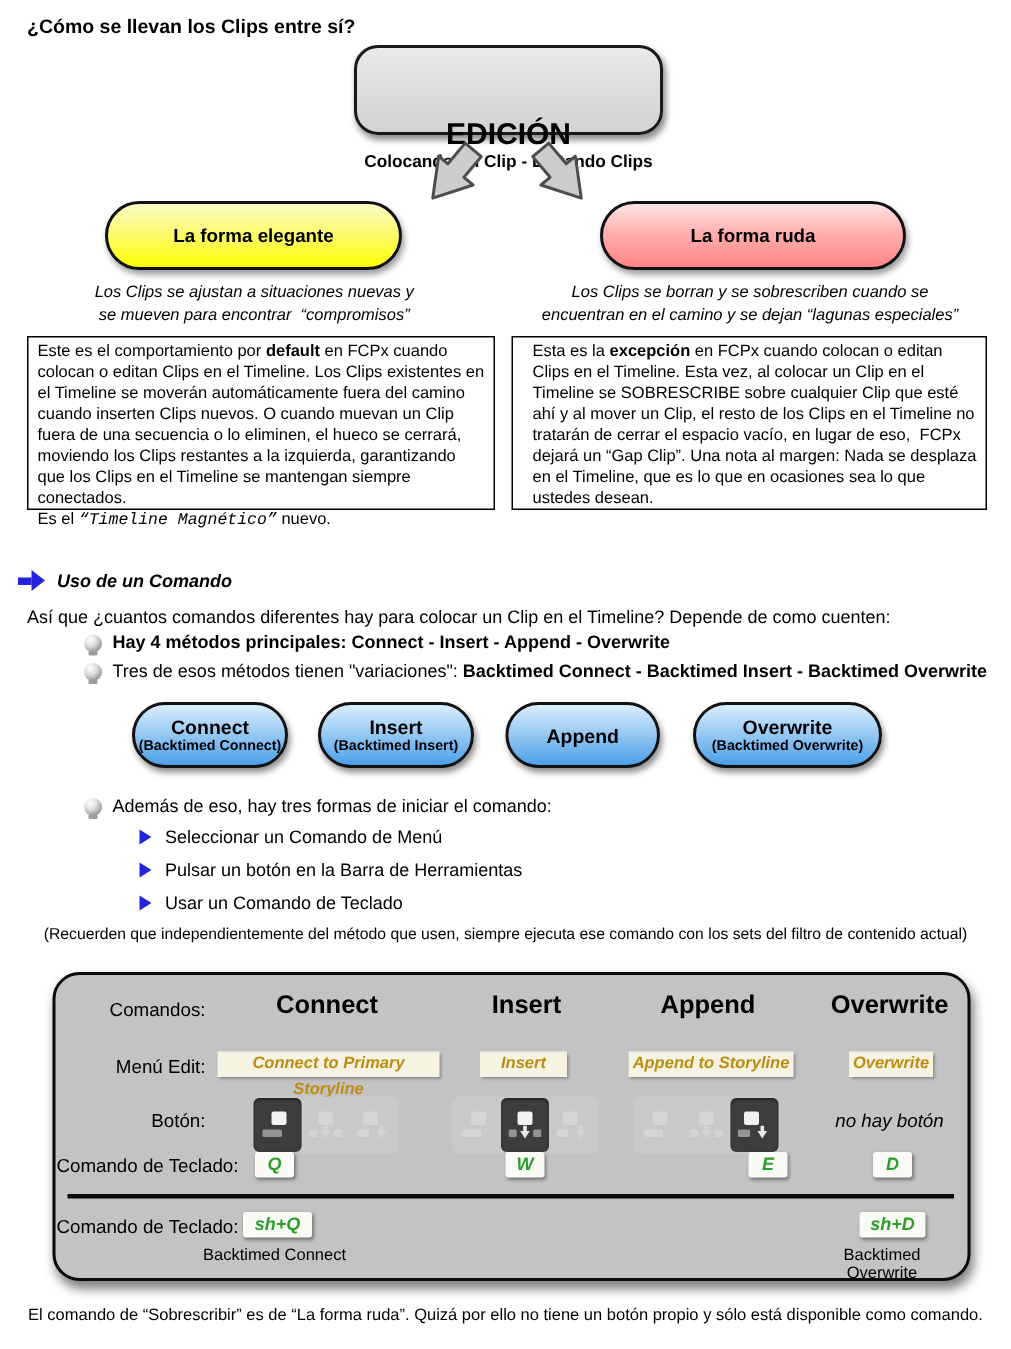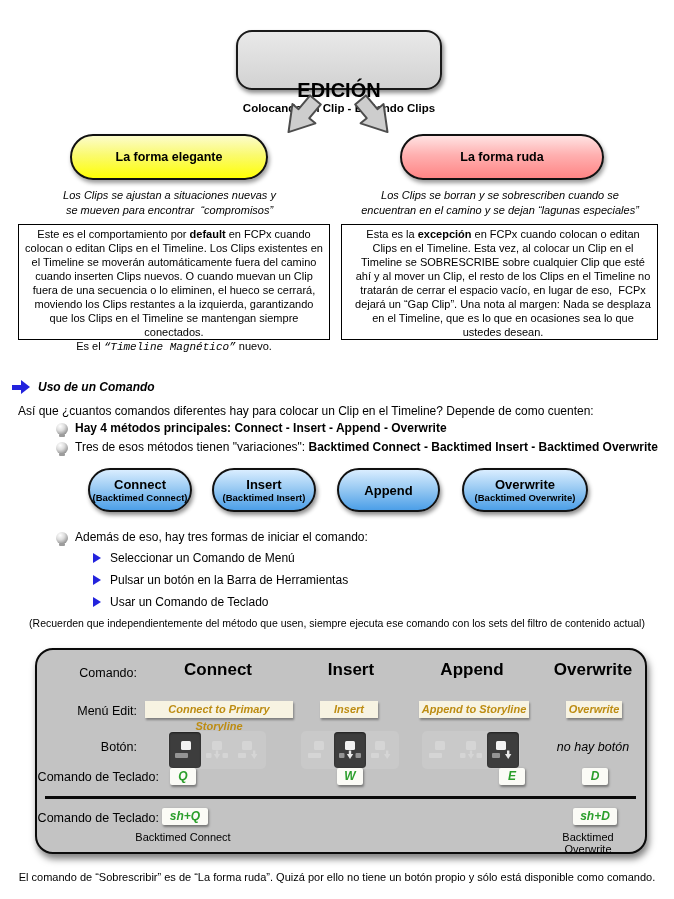--- a/index.html
+++ b/index.html
@@ -23,21 +23,21 @@
     display:flex;align-items:center;justify-content:center;font-size:12.5px;font-weight:bold;
     box-shadow:1.5px 3px 4px rgba(0,0,0,.4);}
   .pill.yellow{left:70px;top:134px;width:198px;background:linear-gradient(180deg,#fcfccb 0%,#fafa70 45%,#ffff05 100%);}
   .pill.red{left:400px;top:134px;width:204px;background:linear-gradient(180deg,#ffe3e3 0%,#ffb0b0 45%,#ff8585 100%);}
 
   .caption{font-size:11px;font-style:italic;line-height:14.5px;text-align:center;white-space:pre-wrap;}
   .caption.left{left:22px;top:188px;width:295px;}
   .caption.right{left:350px;top:188px;width:300px;}
 
   .textbox{border:1px solid #000;background:#fff;font-size:11px;line-height:1.27;
-    padding:3px 6px;box-sizing:border-box;white-space:pre-wrap;text-align:center;}
+    padding:3px 6px;box-sizing:border-box;white-space:pre-wrap;}
   .textbox.left{left:18px;top:224px;width:312px;height:116px;}
   .textbox.right{left:341px;top:224px;width:317px;height:116px;padding-left:13px;}
   .textbox b{font-weight:bold;}
   .textbox i{font-style:italic;font-family:Liberation Mono, monospace;}
 
   
   .sec-head{left:12px;top:380px;display:flex;align-items:center;gap:7px;}
   .sec-arrow{position:relative;width:19px;height:14px;display:inline-block;}
   .sec-arrow::before{content:"";position:absolute;left:0;top:4.5px;width:9px;height:5px;background:#2323dd;}
   .sec-arrow::after{content:"";position:absolute;left:9px;top:0;width:0;height:0;
@@ -100,20 +100,21 @@
   .bt-name{position:absolute;top:181px;font-size:11px;text-align:center;}
   .bt-left{left:90px;width:112px;} .bt-right{left:501px;width:100px;}
 
   .footer{left:0;top:871px;width:674px;text-align:center;font-size:11px;}
 </style>
 </head>
 <body>
 
 <div class="page">
 
+  <div class="abs page-title">¿Cómo se llevan los Clips entre sí?</div>
 
   <div class="abs edicion-box">
     <div class="edicion-title">EDICIÓN</div>
     <div class="edicion-sub">Colocando un Clip - Editando Clips</div>
   </div>
 
   <svg class="abs flow-arrows" width="140" height="48" viewBox="0 0 140 48">
     <g transform="translate(16,0) rotate(40 18 23)">
       <polygon points="11,2 25,2 25,20 33,20 18,44 3,20 11,20" fill="#cdcdcd" stroke="#4d4d4d" stroke-width="2" stroke-linejoin="round"></polygon>
     </g>
@@ -170,21 +171,21 @@
   <span class="tri" style="left:93px;top:553px;"></span>
   <span class="method" style="left:110px;top:551px;">Seleccionar un Comando de Menú</span>
   <span class="tri" style="left:93px;top:575px;"></span>
   <span class="method" style="left:110px;top:573px;">Pulsar un botón en la Barra de Herramientas</span>
   <span class="tri" style="left:93px;top:597px;"></span>
   <span class="method" style="left:110px;top:595px;">Usar un Comando de Teclado</span>
 
   <div class="abs note">(Recuerden que independientemente del método que usen, siempre ejecuta ese comando con los sets del filtro de contenido actual)</div>
 
   <div class="abs cmd-table">
-    <div class="t-label lbl-comandos">Comando:</div>
+    <div class="t-label lbl-comandos">Comandos:</div>
     <div class="t-colhead col1">Connect</div>
     <div class="t-colhead col2">Insert</div>
     <div class="t-colhead col3">Append</div>
     <div class="t-colhead col4">Overwrite</div>
 
     <div class="t-label lbl-menu">Menú Edit:</div>
     <div class="chip chip1">Connect to Primary Storyline</div>
     <div class="chip chip2">Insert</div>
     <div class="chip chip3">Append to Storyline</div>
     <div class="chip chip4">Overwrite</div>

